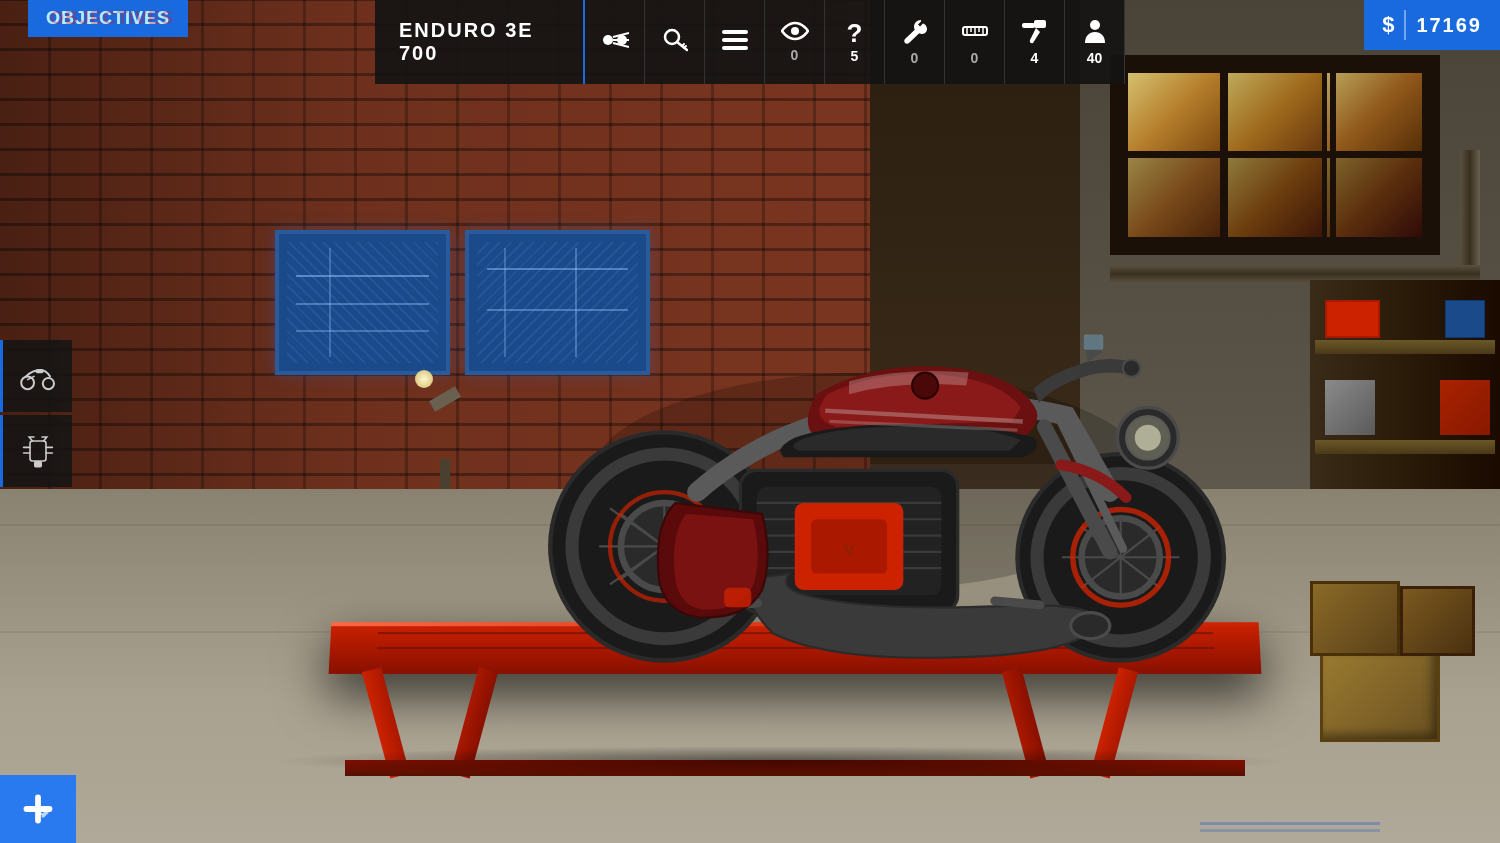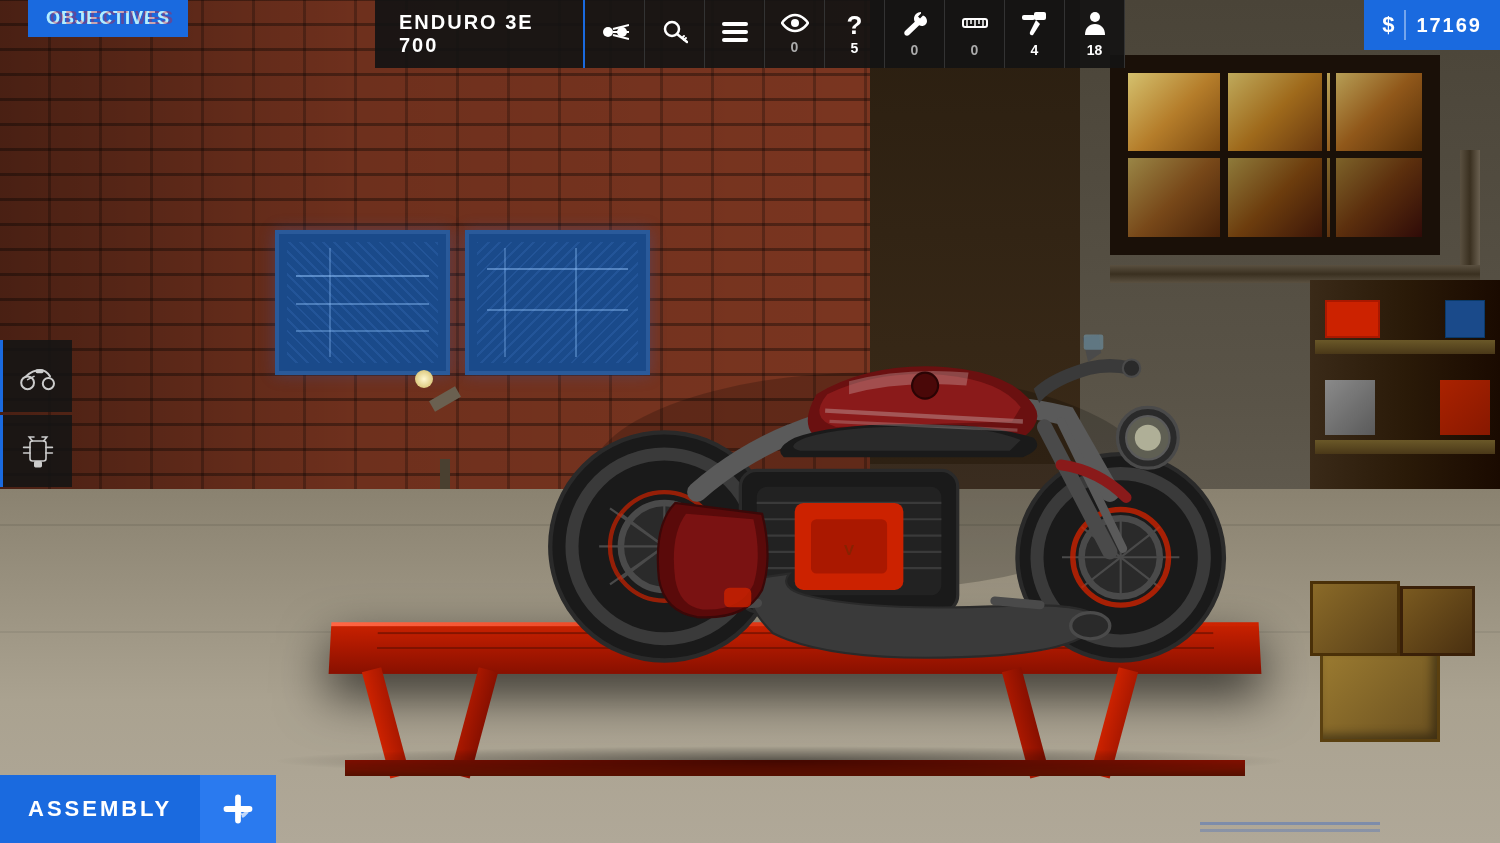--- a/index.html
+++ b/index.html
@@ -42,21 +42,21 @@
 
     
     .top-toolbar {
       position: absolute;
       top: 0;
       left: 50%;
       transform: translateX(-50%);
       display: flex;
       align-items: stretch;
       z-index: 100;
-      height: 68px;
+      height: 84px;
     }
 
     .vehicle-name-box {
       background: rgba(20,20,20,0.92);
       color: white;
       font-size: 20px;
       font-weight: bold;
       letter-spacing: 2px;
       padding: 0 24px;
       display: flex;
@@ -507,21 +507,21 @@
       <span class="tb-count">4</span>
     </button>
 
     <button class="toolbar-icon-btn">
       <span class="tb-icon">
         <svg width="24" height="26" viewBox="0 0 24 26" fill="none">
           <circle cx="12" cy="7" r="5" fill="white"></circle>
           <path d="M2 25 C2 18 6 14 12 14 C18 14 22 18 22 25 Z" fill="white"></path>
         </svg>
       </span>
-      <span class="tb-count">18</span>
+      <span class="tb-count">40</span>
     </button>
   </div>
 </div>
 
 <div class="money-display">
   <span class="money-icon">$</span>
   <div class="money-separator"></div>
   <span class="money-amount">17169</span>
 </div>
 
@@ -547,23 +547,20 @@
       <line x1="15" y1="18" x2="7" y2="18" stroke="#ccc" stroke-width="2" stroke-linecap="round"></line>
       <line x1="35" y1="18" x2="43" y2="18" stroke="#ccc" stroke-width="2" stroke-linecap="round"></line>
       <line x1="15" y1="25" x2="7" y2="25" stroke="#ccc" stroke-width="2" stroke-linecap="round"></line>
       <line x1="35" y1="25" x2="43" y2="25" stroke="#ccc" stroke-width="2" stroke-linecap="round"></line>
       <rect x="20" y="35" width="10" height="8" rx="2" fill="#ccc"></rect>
     </svg>
   </button>
 </div>
 
 <div class="bottom-bar">
-  <div class="assembly-label">
-    <span>ASSEMBLY</span>
-  </div>
   <button class="assembly-icon-btn">
     <svg viewBox="0 0 50 50">
 
       <rect x="21" y="5" width="8" height="40" rx="4" fill="white"></rect>
       <rect x="5" y="21" width="40" height="8" rx="4" fill="white"></rect>
 
       <path d="M30 32 Q36 26 40 30 L35 35 Q31 39 30 35 Z" fill="rgba(255,255,255,0.7)"></path>
       <path d="M22 24 L30 32" stroke="rgba(255,255,255,0.6)" stroke-width="2.5" stroke-linecap="round"></path>
     </svg>
   </button>

